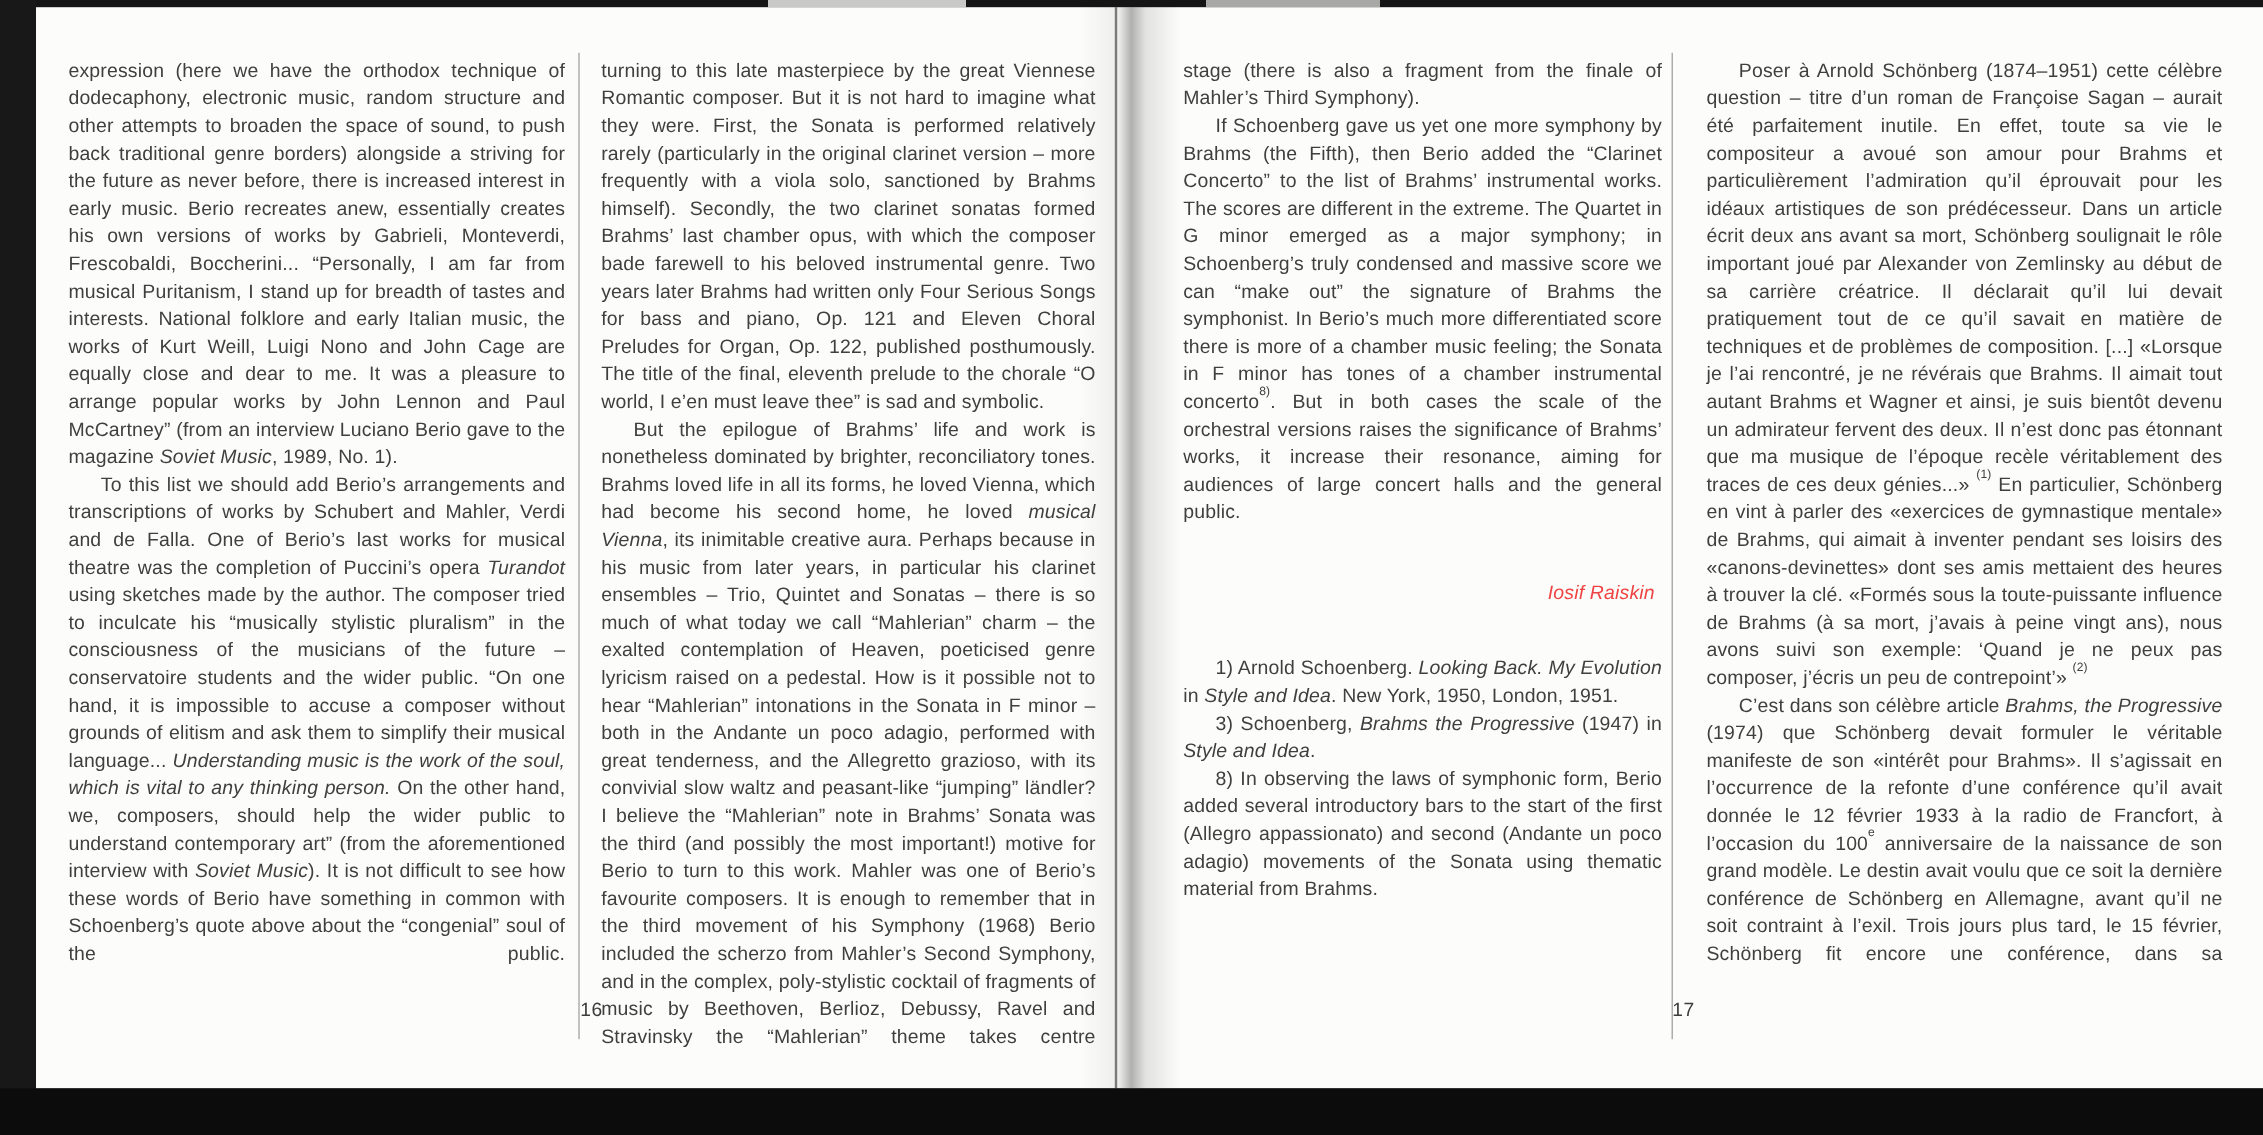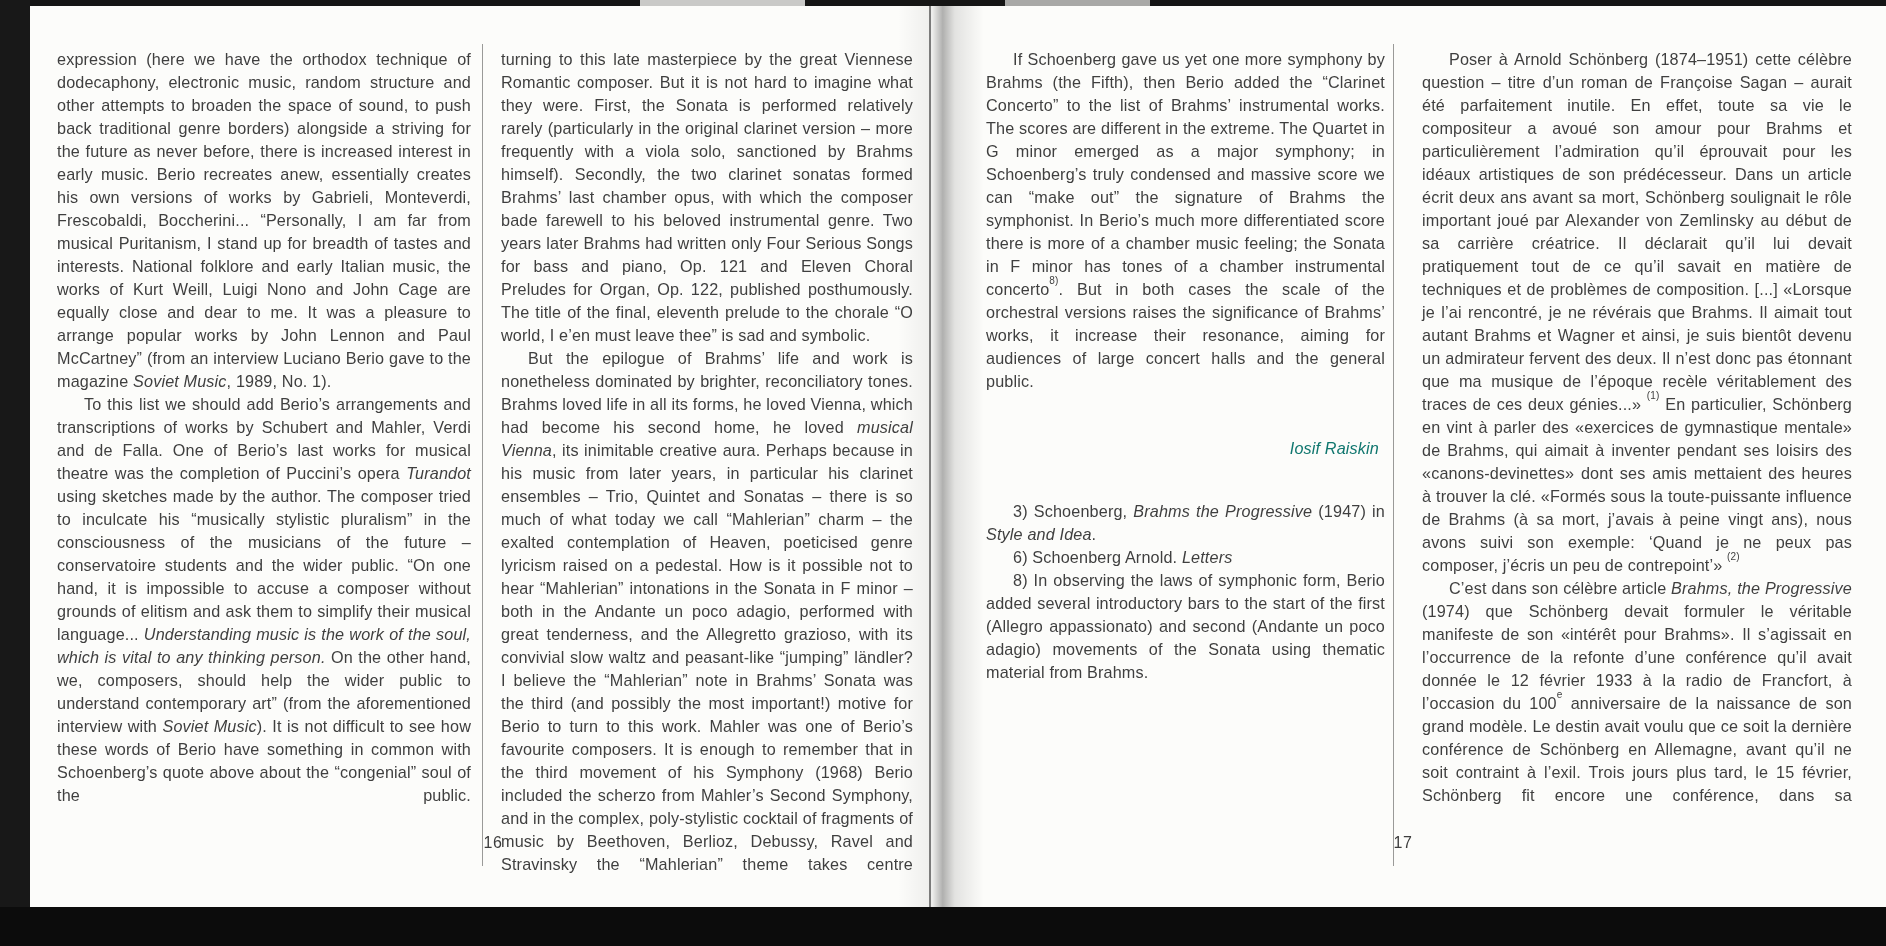--- a/index.html
+++ b/index.html
@@ -49,21 +49,21 @@
   .continues .para-list > .para:last-child{text-align-last:justify;}
 
   sup{font-size:0.62em;line-height:0;position:relative;top:-0.45em;}
   i{font-style:italic;}
 
   .fr-heading{
     margin:0 0 32px 0;font-size:19px;line-height:24px;
     font-weight:bold;color:#333;text-align:left;letter-spacing:0.2px;
   }
   .signature{
-    margin:44px 6px 40px 0;text-align:right;font-style:italic;color:#0f766e;
+    margin:44px 6px 40px 0;text-align:right;font-style:italic;color:#ef4444;
   }
   .footnotes .para{margin:0;}
   .page-number{
     position:absolute;top:828px;font-size:16px;color:#3d3d3d;
     transform:translateX(-50%);letter-spacing:0.5px;
   }
   .page-number-left{left:463px;}
   .page-number-right{left:1373px;}
 </style>
 </head>
@@ -94,27 +94,28 @@
     <div class="para-list">
         <p class="para">turning to this late masterpiece by the great Viennese Romantic composer. But it is not hard to imagine what they were. First, the Sonata is performed relatively rarely (particularly in the original clarinet version – more frequently with a viola solo, sanctioned by Brahms himself). Secondly, the two clarinet sonatas formed Brahms’ last chamber opus, with which the composer bade farewell to his beloved instrumental genre. Two years later Brahms had written only Four Serious Songs for bass and piano, Op. 121 and Eleven Choral Preludes for Organ, Op. 122, published posthumously. The title of the final, eleventh prelude to the chorale “O world, I e’en must leave thee” is sad and symbolic.</p>
         <p class="para indent">But the epilogue of Brahms’ life and work is nonetheless dominated by brighter, reconciliatory tones. Brahms loved life in all its forms, he loved Vienna, which had become his second home, he loved <i>musical Vienna</i>, its inimitable creative aura. Perhaps because in his music from later years, in particular his clarinet ensembles – Trio, Quintet and Sonatas – there is so much of what today we call “Mahlerian” charm – the exalted contemplation of Heaven, poeticised genre lyricism raised on a pedestal. How is it possible not to hear “Mahlerian” intonations in the Sonata in F minor – both in the Andante un poco adagio, performed with great tenderness, and the Allegretto grazioso, with its convivial slow waltz and peasant-like “jumping” ländler? I believe the “Mahlerian” note in Brahms’ Sonata was the third (and possibly the most important!) motive for Berio to turn to this work. Mahler was one of Berio’s favourite composers. It is enough to remember that in the third movement of his Symphony (1968) Berio included the scherzo from Mahler’s Second Symphony, and in the complex, poly-stylistic cocktail of fragments of music by Beethoven, Berlioz, Debussy, Ravel and Stravinsky the “Mahlerian” theme takes centre</p>
       </div>
   </div>
 
   <div class="page-number page-number-left">16</div>
 
   <div class="col col-3">
     <div class="para-list">
+        <p class="para">stage (there is also a fragment from the finale of Mahler’s Third Symphony).</p>
         <p class="para indent">If Schoenberg gave us yet one more symphony by Brahms (the Fifth), then Berio added the “Clarinet Concerto” to the list of Brahms’ instrumental works. The scores are different in the extreme. The Quartet in G minor emerged as a major symphony; in Schoenberg’s truly condensed and massive score we can “make out” the signature of Brahms the symphonist. In Berio’s much more differentiated score there is more of a chamber music feeling; the Sonata in F minor has tones of a chamber instrumental concerto<sup>8)</sup>. But in both cases the scale of the orchestral versions raises the significance of Brahms’ works, it increase their resonance, aiming for audiences of large concert halls and the general public.</p>
       </div>
     <div class="signature">Iosif Raiskin</div>
     <div class="footnotes">
       <div class="para-list">
+          <p class="para indent">1) Arnold Schoenberg. <i>Looking Back. My Evolution</i> in <i>Style and Idea</i>. New York, 1950, London, 1951.</p>
           <p class="para indent">3) Schoenberg, <i>Brahms the Progressive</i> (1947) in <i>Style and Idea</i>.</p>
-          <p class="para indent">6) Schoenberg Arnold. <i>Letters</i></p>
           <p class="para indent">8) In observing the laws of symphonic form, Berio added several introductory bars to the start of the first (Allegro appassionato) and second (Andante un poco adagio) movements of the Sonata using thematic material from Brahms.</p>
         </div>
     </div>
   </div>
 
   <div class="col col-4 continues">
     <div class="para-list">
         <p class="para indent">Poser à Arnold Schönberg (1874–1951) cette célèbre question – titre d’un roman de Françoise Sagan – aurait été parfaitement inutile. En effet, toute sa vie le compositeur a avoué son amour pour Brahms et particulièrement l’admiration qu’il éprouvait pour les idéaux artistiques de son prédécesseur. Dans un article écrit deux ans avant sa mort, Schönberg soulignait le rôle important joué par Alexander von Zemlinsky au début de sa carrière créatrice. Il déclarait qu’il lui devait pratiquement tout de ce qu’il savait en matière de techniques et de problèmes de composition. [...] «Lorsque je l’ai rencontré, je ne révérais que Brahms. Il aimait tout autant Brahms et Wagner et ainsi, je suis bientôt devenu un admirateur fervent des deux. Il n’est donc pas étonnant que ma musique de l’époque recèle véritablement des traces de ces deux génies...» <sup>(1)</sup> En particulier, Schönberg en vint à parler des «exercices de gymnastique mentale» de Brahms, qui aimait à inventer pendant ses loisirs des «canons-devinettes» dont ses amis mettaient des heures à trouver la clé. «Formés sous la toute-puissante influence de Brahms (à sa mort, j’avais à peine vingt ans), nous avons suivi son exemple: ‘Quand je ne peux pas composer, j’écris un peu de contrepoint’» <sup>(2)</sup></p>
         <p class="para indent">C’est dans son célèbre article <i>Brahms, the Progressive</i> (1974) que Schönberg devait formuler le véritable manifeste de son «intérêt pour Brahms». Il s’agissait en l’occurrence de la refonte d’une conférence qu’il avait donnée le 12 février 1933 à la radio de Francfort, à l’occasion du 100<sup>e</sup> anniversaire de la naissance de son grand modèle. Le destin avait voulu que ce soit la dernière conférence de Schönberg en Allemagne, avant qu’il ne soit contraint à l’exil. Trois jours plus tard, le 15 février, Schönberg fit encore une conférence, dans sa</p>
       </div>

